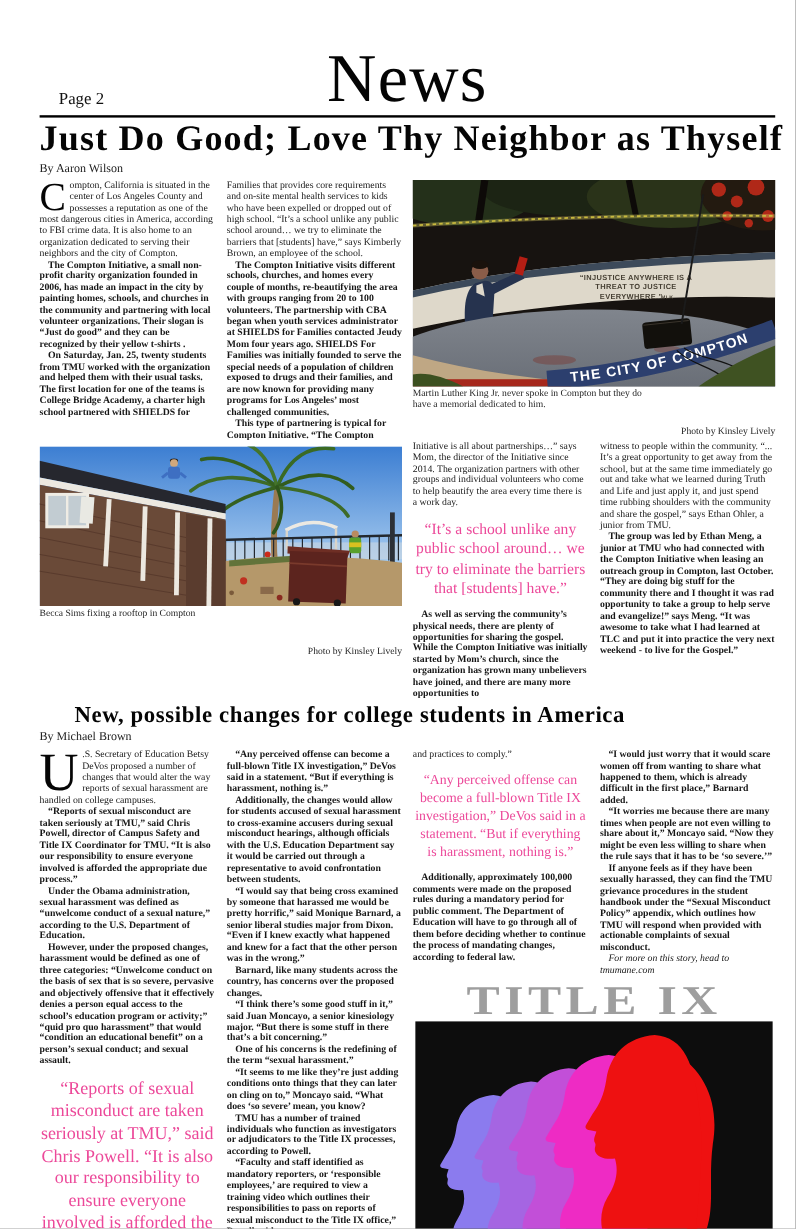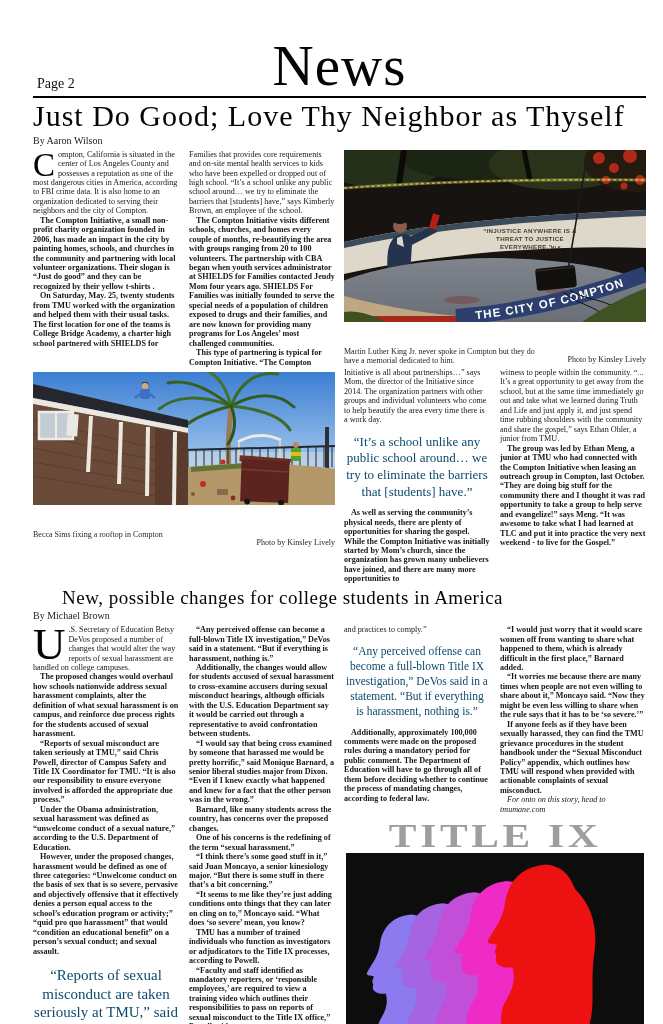--- a/index.html
+++ b/index.html
@@ -2,48 +2,48 @@
 <html><head>
 <meta charset="utf-8">
 <style>
   html,body{margin:0;padding:0;background:#888;}
   .page{position:relative;width:663px;height:1024px;margin:0 auto;background:#fff;
         box-sizing:border-box;padding:0 17px 0 33px;overflow:hidden;
         font-family:"Liberation Serif",serif;color:#161616;}
   
   .masthead{position:relative;margin-top:34px;height:62px;border-bottom:2.2px solid #000;}
   .news-title{text-align:center;font-size:57px;line-height:64px;letter-spacing:1px;color:#040404;}
-  .page-label{position:absolute;left:4px;bottom:4px;font-size:14px;color:#111;}
-  
-  .headline{font-size:30px;font-weight:400;letter-spacing:1px;white-space:nowrap;
+  .page-label{position:absolute;left:16px;bottom:4px;font-size:14px;color:#111;}
+  
+  .headline{font-size:30px;font-weight:700;letter-spacing:1px;white-space:nowrap;
             margin:3px 0 0;line-height:1.02;color:#050505;}
   .headline.h2{font-size:19px;letter-spacing:.5px;margin-top:4px;margin-left:29px;}
   .byline{font-size:10px;margin:3px 0 4px;color:#222;}
   
   .body-row{display:flex;gap:9px;}
   .half{width:302px;flex:0 0 302px;}
   .cols{display:flex;gap:10px;}
   .col{width:146px;flex:0 0 146px;}
   .bodytext p, .bodytext{font-size:8.15px;line-height:1.16;}
   p{margin:0;}
   .para{text-indent:7px;font-weight:bold;}
   .noindent{text-indent:0;}
   .dc1{float:left;font-size:33px;line-height:26px;padding:2px 3px 0 0;color:#050505;}
   .dc2{float:left;font-size:45px;line-height:35px;padding:2px 3px 0 0;color:#050505;}
   .tagline{font-style:italic;text-indent:7px;}
   
-  .pq{font-family:"Liberation Serif",serif;text-align:center;color:#0c4a6e;}
+  .pq{font-family:"Liberation Serif",serif;text-align:center;color:#ec4899;}
   .pq-school{font-size:13px;line-height:1.28;margin:9px 2px 8px;}
   .pq-devos{font-size:11.5px;line-height:1.32;margin:9px 1px 8px;}
   .pq-powell{font-size:15px;line-height:1.24;margin:10px 1px 0;}
   
   .photo{display:block;}
   .caprow{display:flex;justify-content:space-between;align-items:flex-start;
           font-size:8px;color:#1e1e1e;margin-top:1px;}
-  .caprow .cap{max-width:205px;line-height:1.15;margin-top:24px;}
+  .caprow .cap{max-width:205px;line-height:1.15;}
   .caprow .credit{white-space:nowrap;margin-top:32px;}
   .mlk-wrap{margin-bottom:3px;}
   .roof-wrap{margin-top:5px;}
   .a1-cols-right{margin-top:3px;}
   
   .tix-wrap{margin-top:6px;text-align:center;}
   .tix-word{display:inline-block;font-weight:bold;font-size:34px;line-height:.92;
             letter-spacing:3px;transform:scaleX(1.22);transform-origin:center;}
   .tix-box{width:298px;height:213px;margin:1px auto 0;display:block;}
 </style>
@@ -62,21 +62,21 @@
     <div class="byline">By Aaron Wilson</div>
 
     <div class="body-row bodytext">
 
       <div class="half">
         <div class="cols">
           <div class="col">
             <p class="noindent"><span class="dc1">C</span><span>ompton, California is situated in the center of Los Angeles County and possesses a reputation as one of the most dangerous cities in America, according to FBI crime data. It is also home to an organization dedicated to serving their neighbors and the city of Compton.</span></p>
             <div>
                 <p class="para">The Compton Initiative, a small non-profit charity organization founded in 2006, has made an impact in the city by painting homes, schools, and churches in the community and partnering with local volunteer organizations. Their slogan is “Just do good” and they can be recognized by their yellow t-shirts .</p>
-                <p class="para">On Saturday, May. 25, twenty students from TMU worked with the organization and helped them with their usual tasks. The first location for one of the teams is College Bridge Academy, a charter high school partnered with SHIELDS for</p>
+                <p class="para">On Saturday, Jan. 25, twenty students from TMU worked with the organization and helped them with their usual tasks. The first location for one of the teams is College Bridge Academy, a charter high school partnered with SHIELDS for</p>
               </div>
           </div>
           <div class="col">
             <p class="noindent">Families that provides core requirements and on-site mental health services to kids who have been expelled or dropped out of high school. “It’s a school unlike any public school around… we try to eliminate the barriers that [students] have,” says Kimberly Brown, an employee of the school.</p>
             <div>
                 <p class="para">The Compton Initiative visits different schools, churches, and homes every couple of months, re-beautifying the area with groups ranging from 20 to 100 volunteers. The partnership with CBA began when youth services administrator at SHIELDS for Families contacted Jeudy Mom four years ago. SHIELDS For Families was initially founded to serve the special needs of a population of children exposed to drugs and their families, and are now known for providing many programs for Los Angeles’ most challenged communities.</p>
                 <p class="para">This type of partnering is typical for Compton Initiative. “The Compton</p>
               </div>
           </div>
         </div>
@@ -290,35 +290,34 @@
     <h1 class="headline h2">New, possible changes for college students in America</h1>
     <div class="byline">By Michael Brown</div>
 
     <div class="body-row bodytext">
 
       <div class="half">
         <div class="cols">
           <div class="col">
             <p class="noindent"><span class="dc2">U</span><span>.S. Secretary of Education Betsy DeVos proposed a number of changes that would alter the way reports of sexual harassment are handled on college campuses.</span></p>
             <div>
-                <p class="para">The proposed changes would overhaul how schools nationwide address sexual harassment complaints, alter the definition of what sexual harassment is on campus, and reinforce due process rights for the students accused of sexual harassment.</p>
                 <p class="para">“Reports of sexual misconduct are taken seriously at TMU,” said Chris Powell, director of Campus Safety and Title IX Coordinator for TMU. “It is also our responsibility to ensure everyone involved is afforded the appropriate due process.”</p>
                 <p class="para">Under the Obama administration, sexual harassment was defined as “unwelcome conduct of a sexual nature,” according to the U.S. Department of Education.</p>
                 <p class="para">However, under the proposed changes, harassment would be defined as one of three categories: “Unwelcome conduct on the basis of sex that is so severe, pervasive and objectively offensive that it effectively denies a person equal access to the school’s education program or activity;” “quid pro quo harassment” that would “condition an educational benefit” on a person’s sexual conduct; and sexual assault.</p>
               </div>
             <div class="pq pq-powell">“Reports of sexual misconduct are taken seriously at TMU,” said Chris Powell. “It is also our responsibility to ensure everyone involved is afforded the appropriate due process.”</div>
           </div>
           <div class="col">
             <div>
                 <p class="para">“Any perceived offense can become a full-blown Title IX investigation,” DeVos said in a statement. “But if everything is harassment, nothing is.”</p>
                 <p class="para">Additionally, the changes would allow for students accused of sexual harassment to cross-examine accusers during sexual misconduct hearings, although officials with the U.S. Education Department say it would be carried out through a representative to avoid confrontation between students.</p>
                 <p class="para">“I would say that being cross examined by someone that harassed me would be pretty horrific,” said Monique Barnard, a senior liberal studies major from Dixon. “Even if I knew exactly what happened and knew for a fact that the other person was in the wrong.”</p>
                 <p class="para">Barnard, like many students across the country, has concerns over the proposed changes.</p>
+                <p class="para">“I think there’s some good stuff in it,” said Juan Moncayo, a senior kinesiology major. “But there is some stuff in there that’s a bit concerning.”</p>
                 <p class="para">One of his concerns is the redefining of the term “sexual harassment.”</p>
-                <p class="para">“I think there’s some good stuff in it,” said Juan Moncayo, a senior kinesiology major. “But there is some stuff in there that’s a bit concerning.”</p>
                 <p class="para">“It seems to me like they’re just adding conditions onto things that they can later on cling on to,” Moncayo said. “What does ‘so severe’ mean, you know?</p>
                 <p class="para">TMU has a number of trained individuals who function as investigators or adjudicators to the Title IX processes, according to Powell.</p>
                 <p class="para">“Faculty and staff identified as mandatory reporters, or ‘responsible employees,’ are required to view a training video which outlines their responsibilities to pass on reports of sexual misconduct to the Title IX office,” Powell said.</p>
                 <p class="para">While the changes were proposed at the end of 2018, they are not expected to go into effect any time soon, as they will likely face a number of hearings, according to government officials.</p>
                 <p class="para">“TMU does not currently allow cross examination through a hearing,” Powell said. “But if federal law required this change we would adjust both our policies</p>
               </div>
           </div>
         </div>
       </div>
 
@@ -328,21 +327,21 @@
             <p class="noindent">and practices to comply.”</p>
             <div class="pq pq-devos">“Any perceived offense can become a full-blown Title IX investigation,” DeVos said in a statement. “But if everything is harassment, nothing is.”</div>
             <p class="para">Additionally, approximately 100,000 comments were made on the proposed rules during a mandatory period for public comment. The Department of Education will have to go through all of them before deciding whether to continue the process of mandating changes, according to federal law.</p>
           </div>
           <div class="col">
             <div>
                 <p class="para">“I would just worry that it would scare women off from wanting to share what happened to them, which is already difficult in the first place,” Barnard added.</p>
                 <p class="para">“It worries me because there are many times when people are not even willing to share about it,” Moncayo said. “Now they might be even less willing to share when the rule says that it has to be ‘so severe.’”</p>
                 <p class="para">If anyone feels as if they have been sexually harassed, they can find the TMU grievance procedures in the student handbook under the “Sexual Misconduct Policy” appendix, which outlines how TMU will respond when provided with actionable complaints of sexual misconduct.</p>
               </div>
-            <p class="tagline">For onto on this story, head to tmumane.com</p>
+            <p class="tagline">For more on this story, head to tmumane.com</p>
           </div>
         </div>
 
         <div class="tix-wrap">
           <span class="tix-word" style="color:#9e9e9e;">TITLE IX</span>
           <svg class="tix-box" viewBox="0 0 300 226" preserveAspectRatio="none" role="img">
             <defs>
               <path id="sil" d="M72,4 C50,6 36,20 33,42 C31,55 28,62 22,71 L17,80 C15,83 17,85 20,85 L25,86 C24,90 22,93 24,96 C25,98 23,100 24,103 C26,108 32,110 40,109 C43,120 41,130 34,142 C26,156 28,172 36,188 L38,208 L108,208 L106,162 C108,132 112,100 108,68 C104,28 96,6 72,4 Z"></path>
             </defs>
             <rect width="300" height="226" fill="#0d0d0d"></rect>

